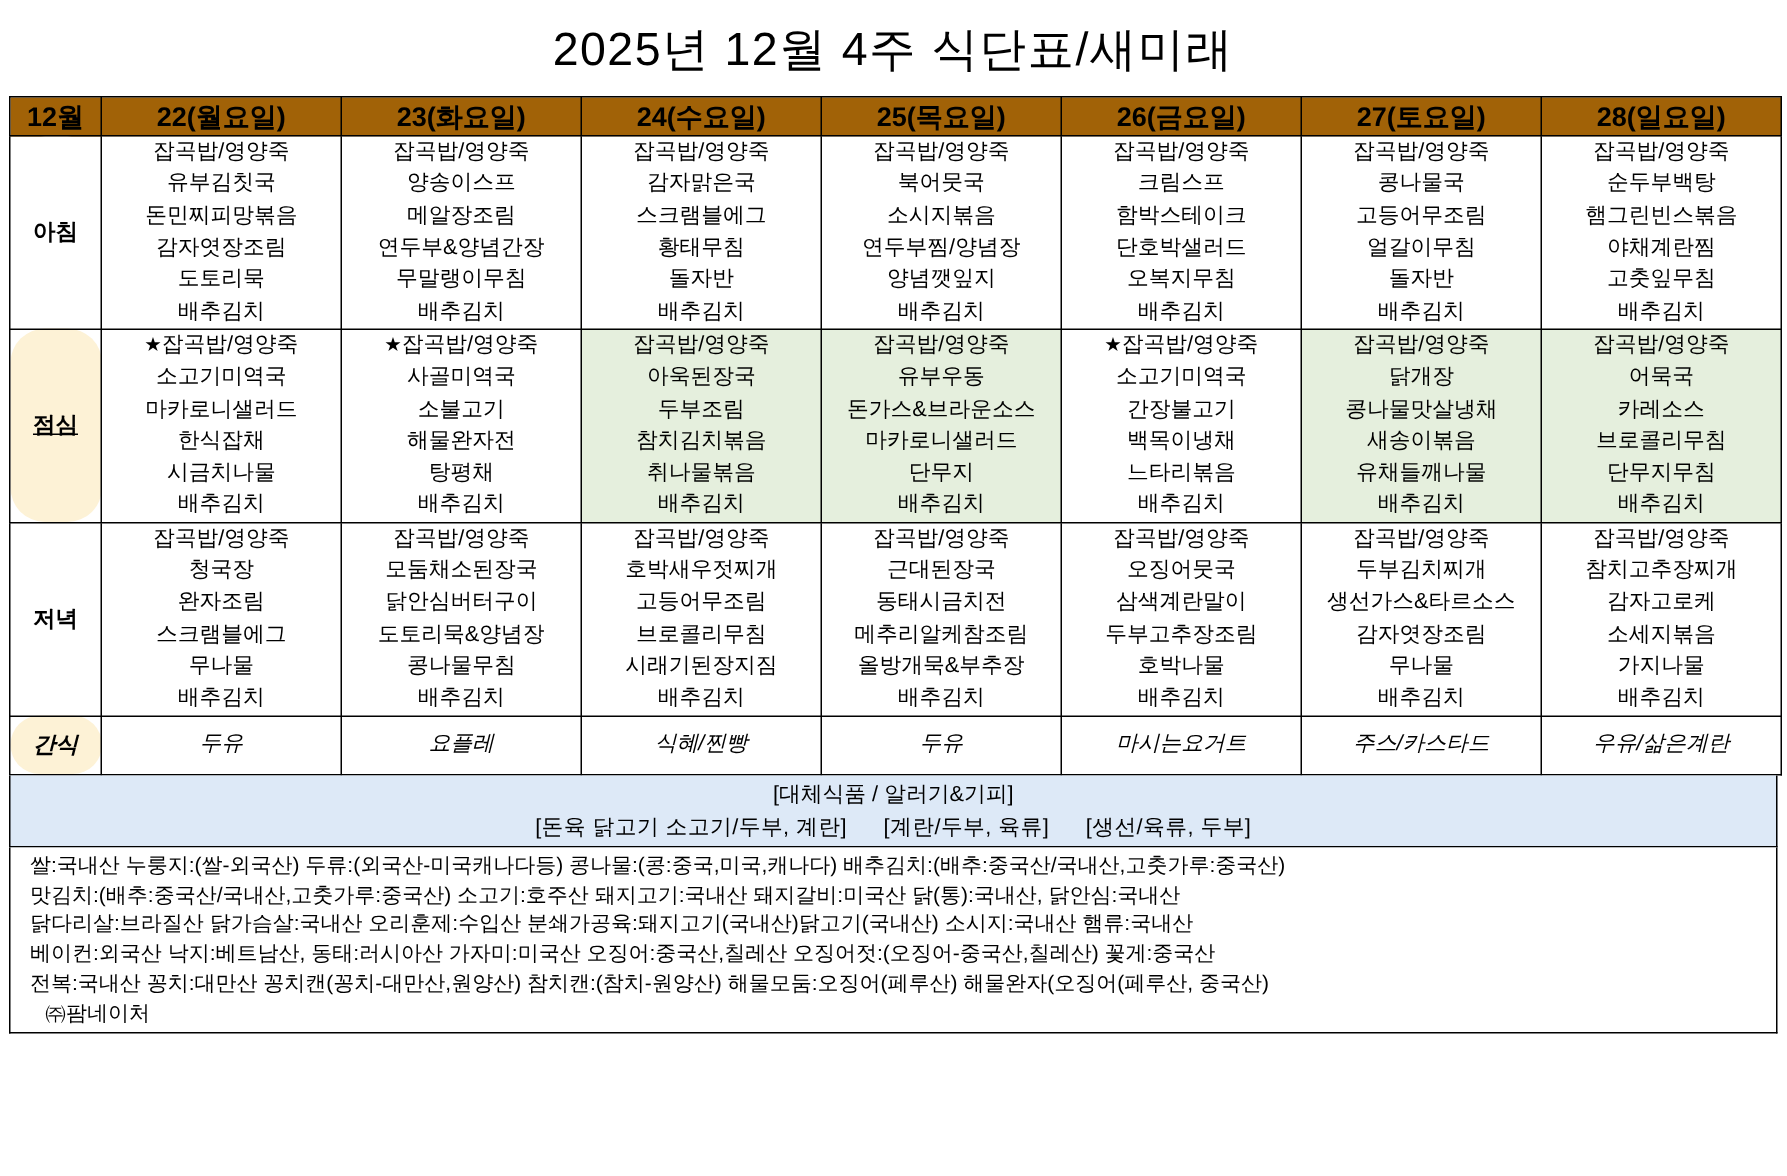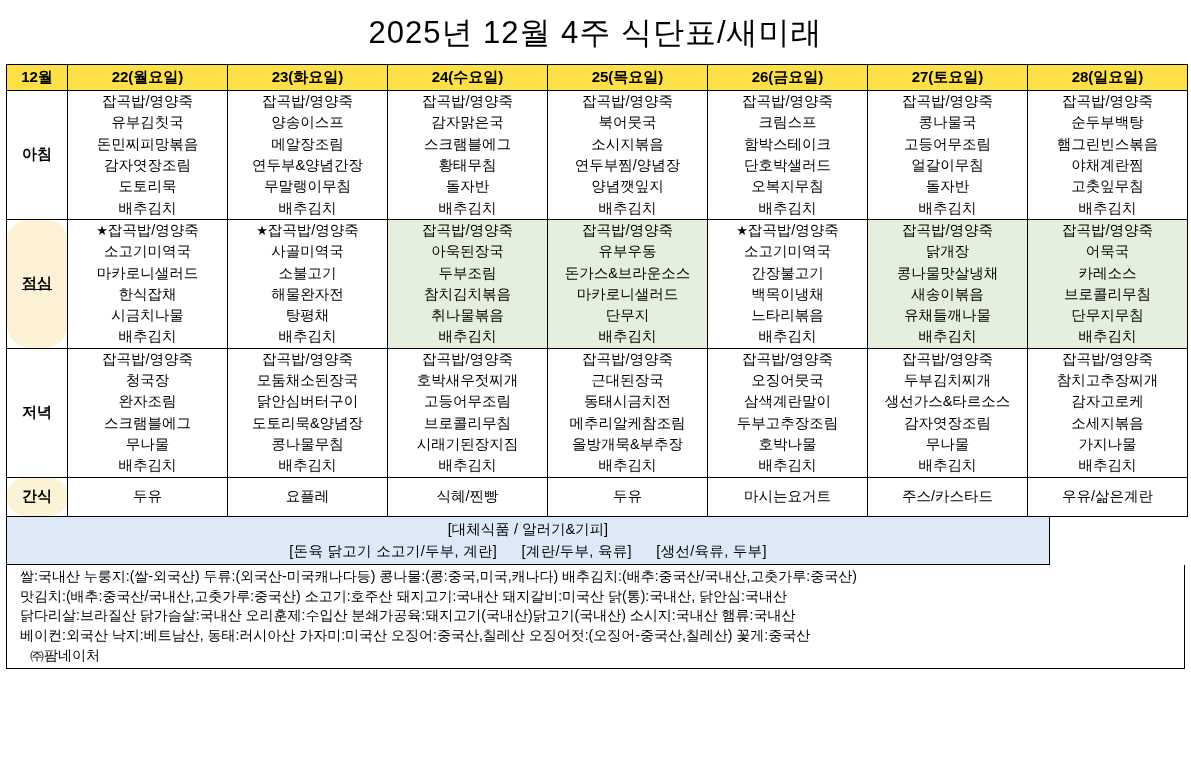--- a/index.html
+++ b/index.html
@@ -36,22 +36,22 @@
   }
   table.menu td, table.menu th {
     border: 1px solid #000000;
     text-align: center;
     vertical-align: middle;
     padding: 0;
   }
   thead th {
     height: 25px;
     font-weight: bold;
-    font-size: 15px;
-    background: #fde047;
+    font-size: 18px;
+    background: #a16207;
     margin-top: 20px;
   }
   th.col-month {
     width: 60px;
   }
   th.col-day {
     width: 159px;
   }
   .meal-label {
     width: 60px;
@@ -68,28 +68,28 @@
   .cell-lines div {
     overflow: hidden;
     text-overflow: clip;
   }
   .row-breakfast td { background: #ffffff; }
   .row-lunch .meal-label { background: #fdf2d6; text-decoration: underline; }
   .row-lunch td.lunch-green { background: #e5efdd; }
   .row-lunch td.lunch-plain { background: #ffffff; }
   .row-dinner td { background: #ffffff; }
   .row-snack .meal-label { background: #fdf2d6; }
-  .row-snack td { background: #ffffff; height: 30px; }
+  .row-snack td { background: #ffffff; height: 30px; font-style: italic; }
   .row-snack .cell-lines { padding: 4px 2px; }
 
   .alt-block {
     background: #dde9f7;
     border: 1px solid #000000;
     border-top: none;
-    width: 1044px;
+    width: 1179px;
     box-sizing: border-box;
     text-align: center;
     font-size: 14.5px;
   }
   .alt-line1 {
     padding: 3px 0 2px 0;
   }
   .alt-line2 {
     padding: 1px 0 3px 0;
     letter-spacing: 0.3px;
@@ -346,18 +346,19 @@
       <span>[계란/두부, 육류]</span>
       <span>[생선/육류, 두부]</span>
     </div>
   </div>
 
   <div class="origin-block">
     <div>쌀:국내산 누룽지:(쌀-외국산) 두류:(외국산-미국캐나다등) 콩나물:(콩:중국,미국,캐나다) 배추김치:(배추:중국산/국내산,고춧가루:중국산)</div>
     <div>맛김치:(배추:중국산/국내산,고춧가루:중국산) 소고기:호주산 돼지고기:국내산 돼지갈비:미국산 닭(통):국내산, 닭안심:국내산</div>
     <div>닭다리살:브라질산 닭가슴살:국내산 오리훈제:수입산 분쇄가공육:돼지고기(국내산)닭고기(국내산) 소시지:국내산 햄류:국내산</div>
     <div>베이컨:외국산 낙지:베트남산, 동태:러시아산 가자미:미국산 오징어:중국산,칠레산 오징어젓:(오징어-중국산,칠레산) 꽃게:중국산</div>
+    <div>전복:국내산 꽁치:대만산 꽁치캔(꽁치-대만산,원양산) 참치캔:(참치-원양산) 해물모둠:오징어(페루산) 해물완자(오징어(페루산, 중국산)</div>
     <div class="footer-row">
       <div class="footer-brand">㈜팜네이처</div>
     </div>
   </div>
 
 </div>
 
 </body></html>

